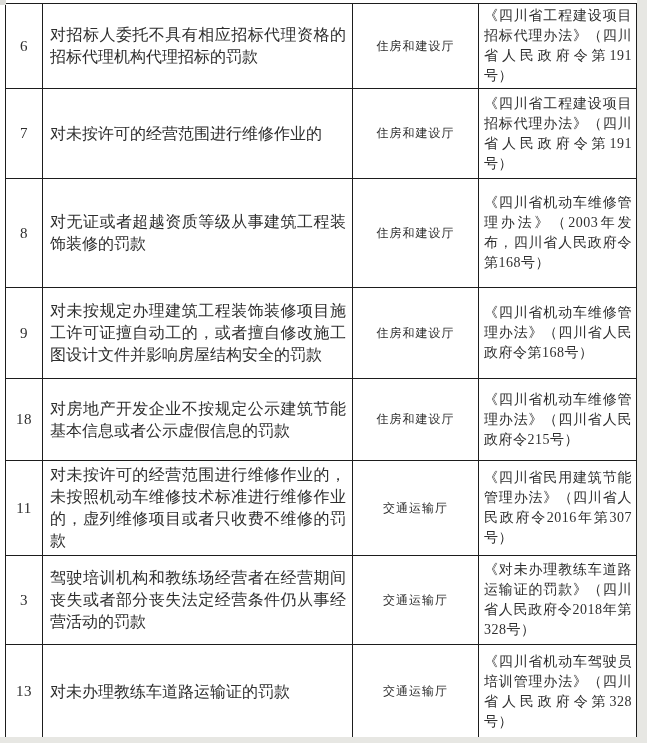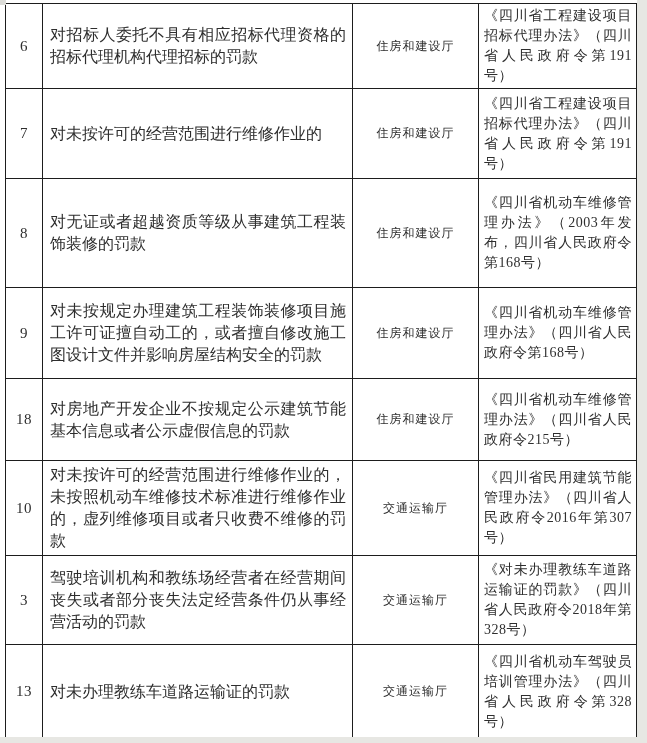--- a/index.html
+++ b/index.html
@@ -128,21 +128,21 @@
         <td class="dept">住房和建设厅</td>
         <td class="basis">《四川省机动车维修管理办法》（四川省人民政府令第168号）</td>
       </tr>
       <tr>
         <td class="num">18</td>
         <td class="item">对房地产开发企业不按规定公示建筑节能基本信息或者公示虚假信息的罚款</td>
         <td class="dept">住房和建设厅</td>
         <td class="basis">《四川省机动车维修管理办法》（四川省人民政府令215号）</td>
       </tr>
       <tr>
-        <td class="num">10</td>
+        <td class="num">11</td>
         <td class="item">对未按许可的经营范围进行维修作业的，未按照机动车维修技术标准进行维修作业的，虚列维修项目或者只收费不维修的罚款</td>
         <td class="dept">交通运输厅</td>
         <td class="basis">《四川省民用建筑节能管理办法》（四川省人民政府令2016年第307号）</td>
       </tr>
       <tr>
         <td class="num">3</td>
         <td class="item">驾驶培训机构和教练场经营者在经营期间丧失或者部分丧失法定经营条件仍从事经营活动的罚款</td>
         <td class="dept">交通运输厅</td>
         <td class="basis">《对未办理教练车道路运输证的罚款》（四川省人民政府令2018年第328号）</td>
       </tr>

